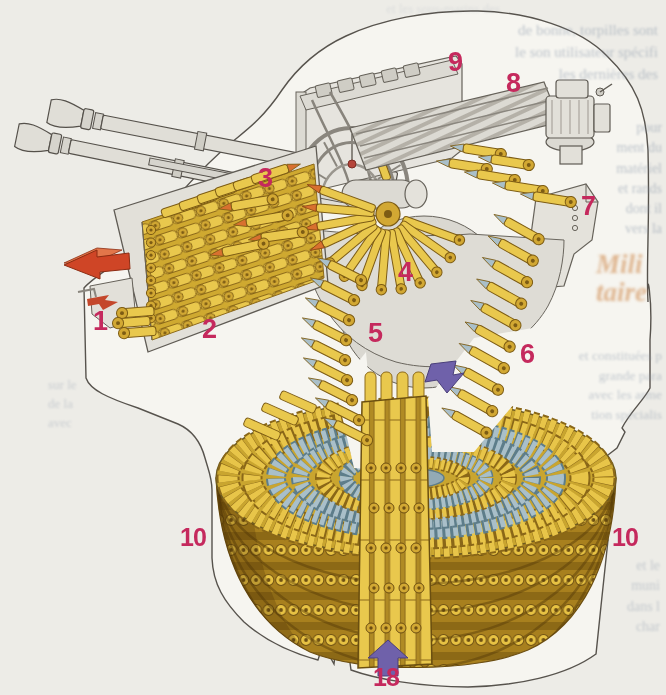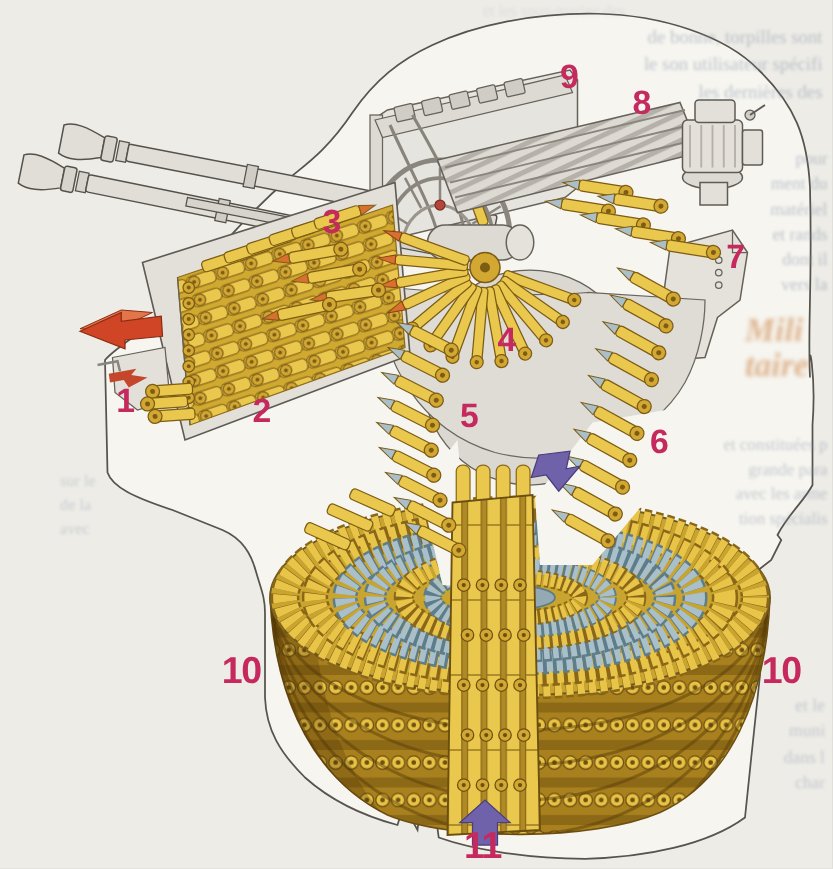--- a/index.html
+++ b/index.html
@@ -1,21 +1,21 @@
 <!DOCTYPE html>
 <html><head>
 <meta charset="utf-8">
 <style>
   html,body{margin:0;padding:0;background:#d8d6d0}
   .page{position:relative;width:666px;height:695px;background:#edece7;overflow:hidden;
         font-family:"Liberation Sans",sans-serif}
   svg.art{position:absolute;left:0;top:0;display:block}
   .num{position:absolute;transform:translate(-50%,-50%);color:#c5295d;font-weight:700;
        font-size:27px;letter-spacing:-1px;line-height:1;pointer-events:none}
-  .num.sm{font-size:30px}
+  .num.sm{font-size:25px}
   .ghost{position:absolute;font-family:"Liberation Serif",serif;color:#8593a6;
          filter:blur(1.3px);opacity:.5;line-height:1.45;font-size:15px;pointer-events:none}
   .ghost div{white-space:nowrap}
   .rt{text-align:right}
   .ghost-head{position:absolute;color:#cf8a4e;font-style:italic;font-weight:700;
 
          font-family:"Liberation Serif",serif;font-size:27px;filter:blur(1.8px);opacity:.6;
          line-height:1.05;pointer-events:none}
   .faint{opacity:.33}
 </style>
@@ -607,15 +607,15 @@
   <div class="num" style="left:100px;top:321px">1</div>
   <div class="num" style="left:209px;top:329px">2</div>
   <div class="num" style="left:265px;top:178px">3</div>
   <div class="num" style="left:405px;top:272px">4</div>
   <div class="num" style="left:375px;top:333px">5</div>
   <div class="num" style="left:527px;top:354px">6</div>
   <div class="num" style="left:588px;top:206px">7</div>
   <div class="num" style="left:513px;top:83px">8</div>
   <div class="num" style="left:455px;top:62px">9</div>
   <div class="num sm" style="left:193px;top:537px">10</div>
-  <div class="num sm" style="left:386px;top:677px">11</div>
+  <div class="num sm" style="left:386px;top:677px">18</div>
   <div class="num sm" style="left:625px;top:537px">10</div>
 </div>
 
 </body></html>

